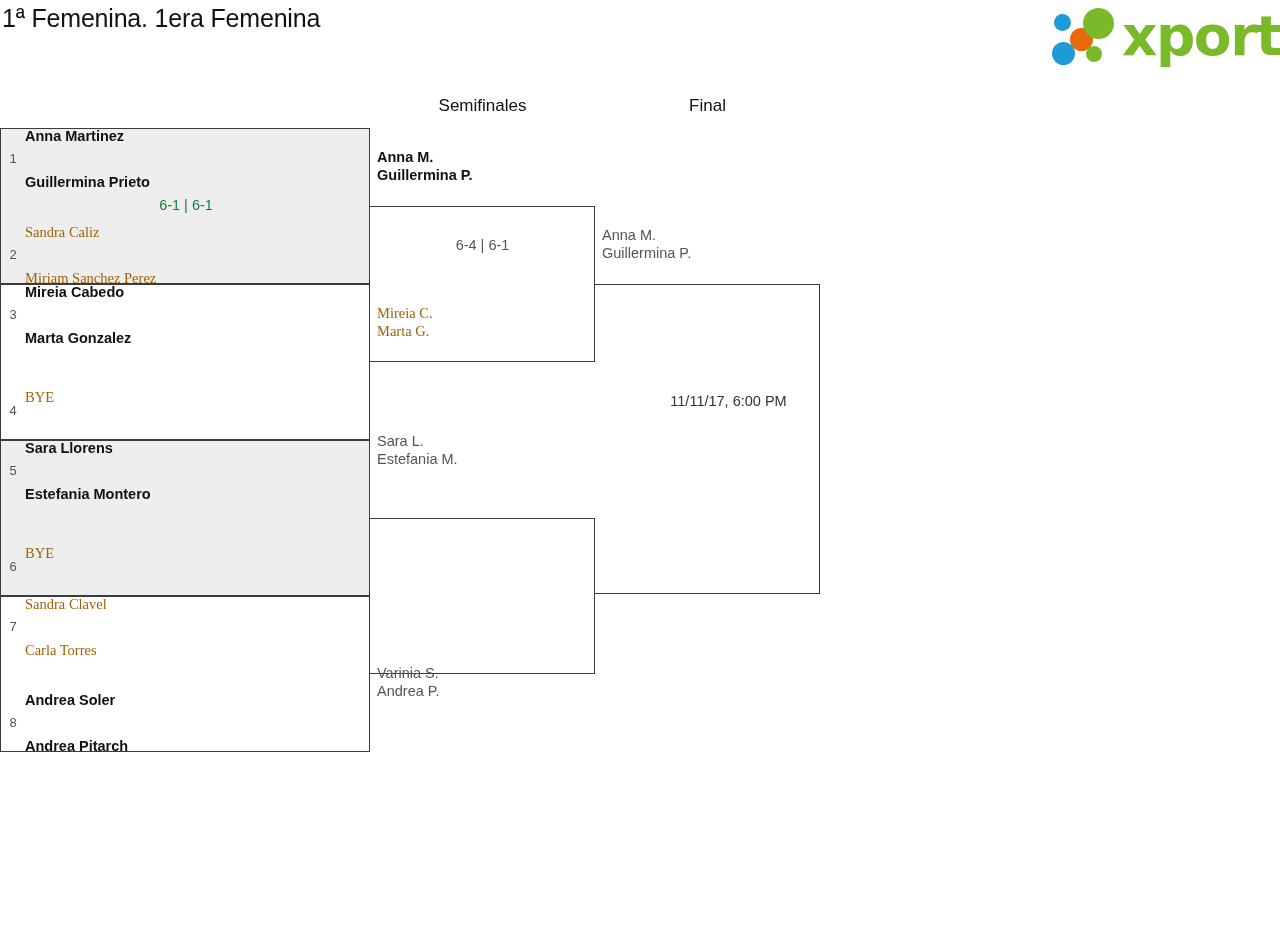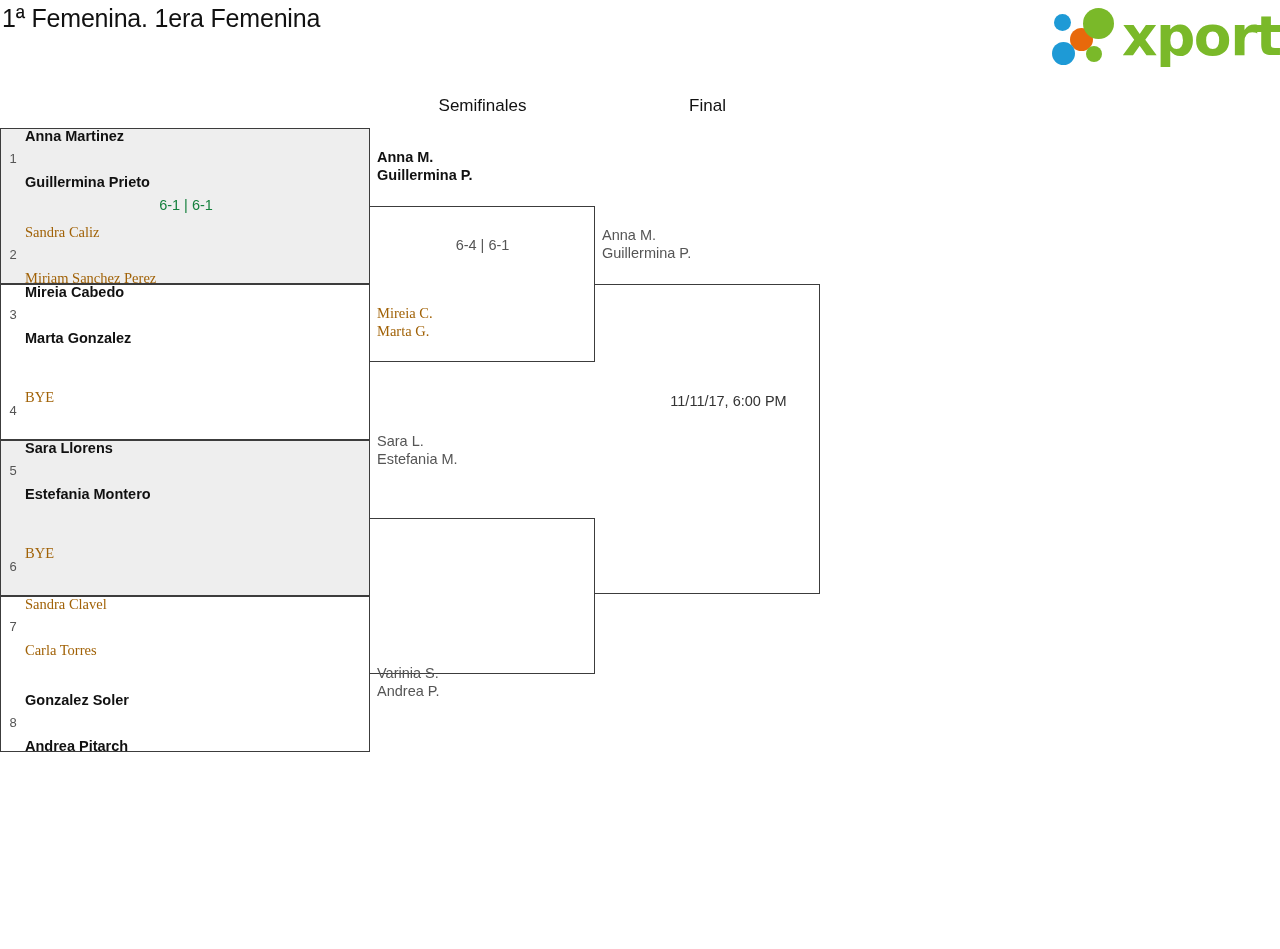--- a/index.html
+++ b/index.html
@@ -258,21 +258,21 @@
     <div class="slot top loser">
       <span class="seed">7</span>
       <span class="names">
         <span class="name">Sandra Clavel</span>
         <span class="name">Carla Torres</span>
       </span>
     </div>
     <div class="slot bottom winner">
       <span class="seed">8</span>
       <span class="names">
-        <span class="name">Gonzalez Soler</span>
+        <span class="name">Andrea Soler</span>
         <span class="name">Andrea Pitarch</span>
       </span>
     </div>
   </div>
 
   <div class="sf-box" style="left:370px; top:206px; width:225px; height:156px;"></div>
   <div class="sf-slot winner" style="left:377px; top:148px;">
     <div class="name">Anna M.</div>
     <div class="name">Guillermina P.</div>
   </div>

